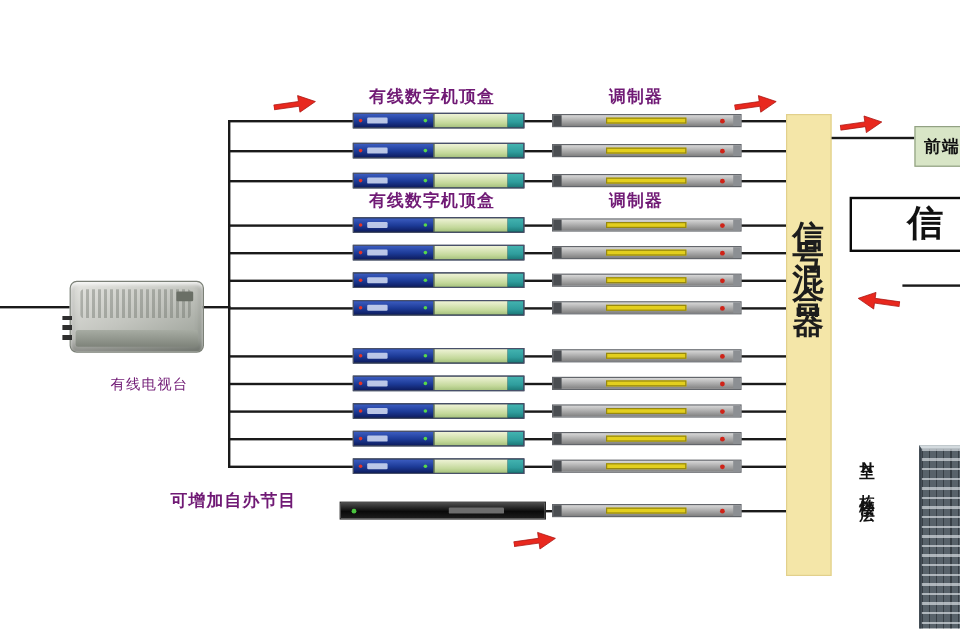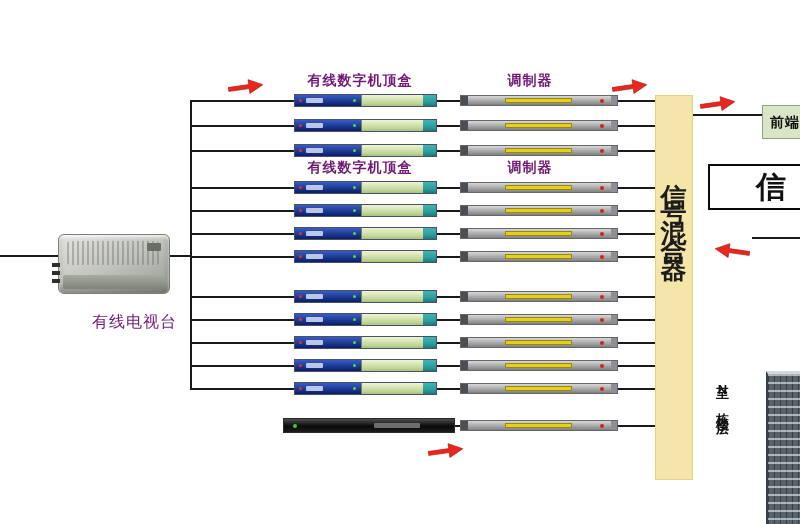--- a/index.html
+++ b/index.html
@@ -316,26 +316,27 @@
     </div>
 
   <div class="line h" style="left:0; top:255px; width:58px;"></div>
   <div class="line h" style="left:168px; top:255px; width:24px;"></div>
   <div class="device">
     <div class="vents"></div>
     <div class="badge"></div>
     <div class="front"></div>
     <div class="ports"></div>
   </div>
-  <div class="lbl" style="left:92px; top:312px; font-size:16px; font-weight:400;">有线电视台</div>
+  <div class="lbl" style="left:92px; top:312px; font-size:12px; font-weight:400;">有线电视台</div>
 
   <div class="lbl center" style="left:298px; top:72px; width:124px;">有线数字机顶盒</div>
   <div class="lbl center" style="left:488px; top:72px; width:84px;">调制器</div>
   <div class="lbl center" style="left:298px; top:159px; width:124px;">有线数字机顶盒</div>
   <div class="lbl center" style="left:488px; top:159px; width:84px;">调制器</div>
+  <div class="lbl" style="left:142px; top:409px;">可增加自办节目</div>
 
   <div class="mixer"></div>
   <div class="mixer-text">信号混合器</div>
 
   <div class="line h" style="left:693px; top:114px; width:69px;"></div>
   <div class="frontend-box">
     <span>前端</span>
   </div>
   <div class="return-box">
     <span>信</span>

